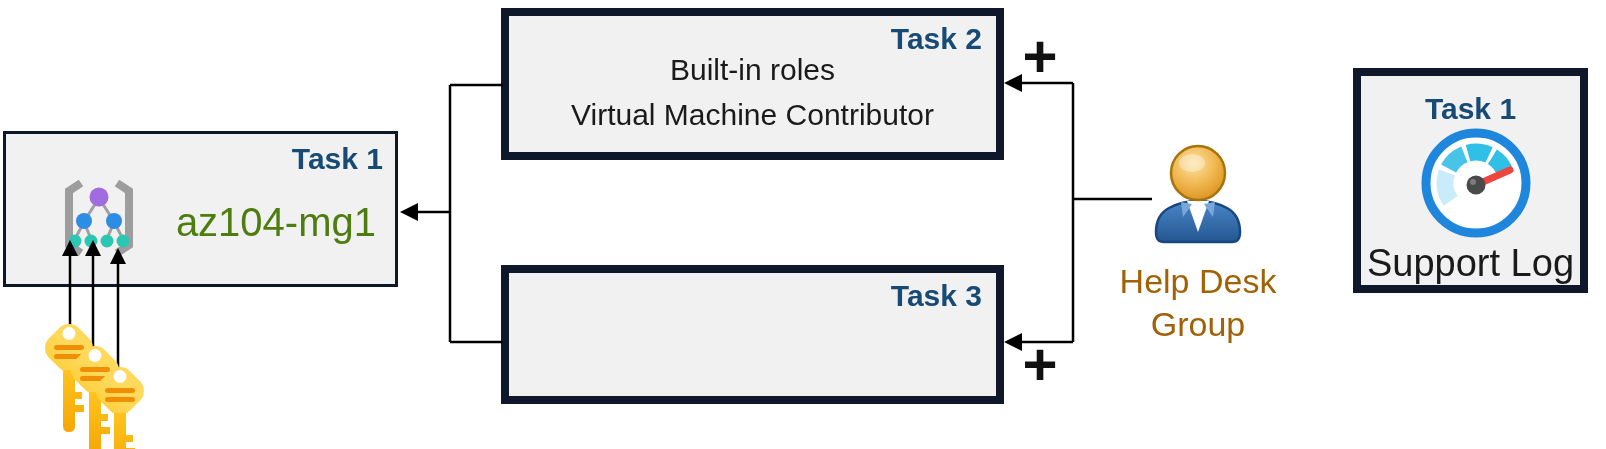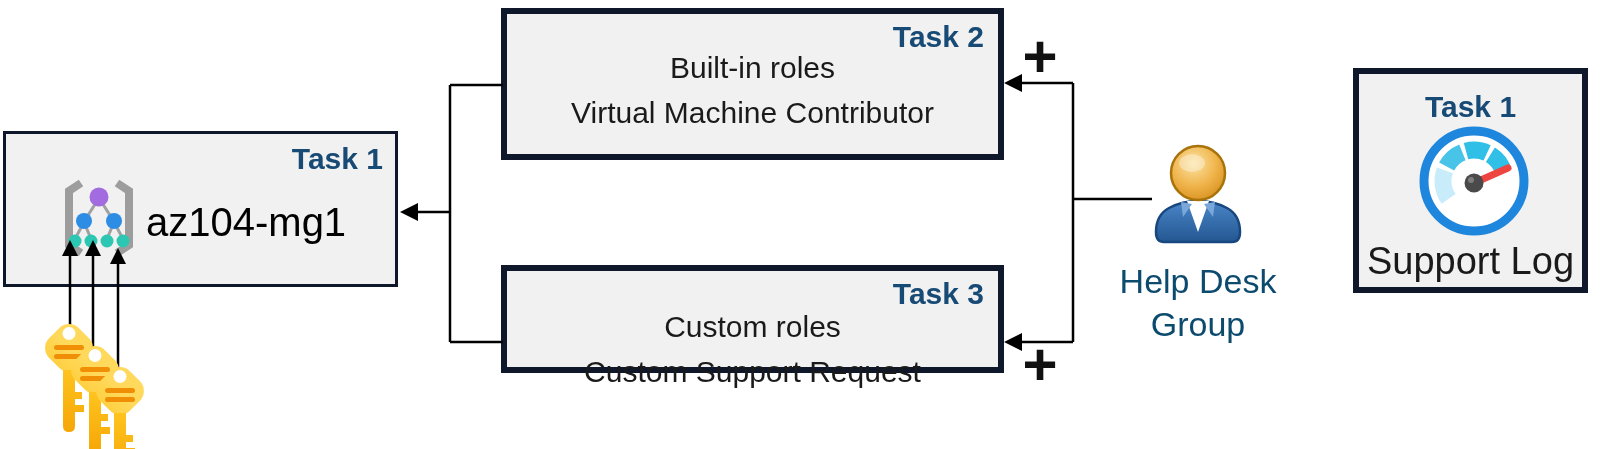--- a/index.html
+++ b/index.html
@@ -1,37 +1,37 @@
 <!DOCTYPE html>
 <html><head>
 <meta charset="utf-8">
 <style>
   html,body{margin:0;padding:0;background:#fff;}
   .canvas{
     position:relative;width:1606px;height:449px;overflow:hidden;
     background:#fff;font-family:"Liberation Sans",sans-serif;color:#1a1a1a;
   }
   .box{
-    position:absolute;background:#f1f1f1;border:6px solid #0f172a;box-sizing:border-box;
+    position:absolute;background:#f1f1f1;border:8px solid #0f172a;box-sizing:border-box;
   }
   .box.thick{border-width:3px;}
   .task-label{
     position:absolute;font-weight:bold;font-size:30px;color:#174a75;line-height:34px;
   }
   .body-text{
     position:absolute;left:0;right:0;text-align:center;font-size:30px;line-height:45px;color:#1a1a1a;
   }
   .title-text{
-    position:absolute;font-size:40px;line-height:48px;color:#000000;text-align:left;
+    position:absolute;font-size:40px;line-height:48px;color:#4d7c0f;text-align:right;
   }
   .caption{
     position:absolute;text-align:center;font-size:38px;line-height:46px;color:#1a1a1a;
   }
   .actor-label{
-    position:absolute;text-align:center;font-size:34px;line-height:43px;color:#0c4a6e;
+    position:absolute;text-align:center;font-size:34px;line-height:43px;color:#a16207;
   }
   .plus{
     position:absolute;width:52px;text-align:center;font-size:60px;line-height:64px;
     font-weight:900;color:#111;
   }
   svg{display:block;}
   .overlay{position:absolute;left:0;top:0;z-index:2;pointer-events:none;}
   .icon-abs{position:absolute;z-index:3;}
   .inbox-icon{position:absolute;}
 </style>
@@ -66,26 +66,22 @@
   </div>
 
   <div class="box" style="left:501px;top:8px;width:503px;height:152px;z-index:1;">
     <div class="task-label" style="top:6px;right:14px;">Task 2</div>
     <div class="body-text" style="top:31px;">
       <div>Built-in roles</div>
       <div>Virtual Machine Contributor</div>
     </div>
   </div>
 
-  <div class="box" style="left:501px;top:265px;width:503px;height:108px;z-index:1;">
+  <div class="box" style="left:501px;top:265px;width:503px;height:139px;z-index:1;">
     <div class="task-label" style="top:6px;right:14px;">Task 3</div>
-    <div class="body-text" style="top:33px;">
-      <div>Custom roles</div>
-      <div>Custom Support Request</div>
-    </div>
   </div>
 
   <div class="box" style="left:1353px;top:68px;width:235px;height:225px;z-index:1;">
     <div class="task-label" style="top:16px;left:0;right:0;text-align:center;">Task 1</div>
     <svg class="inbox-icon" style="left:60px;top:52px;" width="110" height="110" viewBox="0 0 110 110">
       <circle cx="55" cy="55" r="50" fill="#ffffff" stroke="#1e86dc" stroke-width="9"></circle>
       <g fill="none" stroke-width="17">
         <path d="M29.6 72.8 A31 31 0 0 1 25.9 44.4" stroke="#c9ecfa"></path>
         <path d="M27.6 40.5 A31 31 0 0 1 43.4 26.3" stroke="#49c4e9"></path>
         <path d="M47.0 25.1 A31 31 0 0 1 68.1 26.9" stroke="#2fbfe7"></path>

